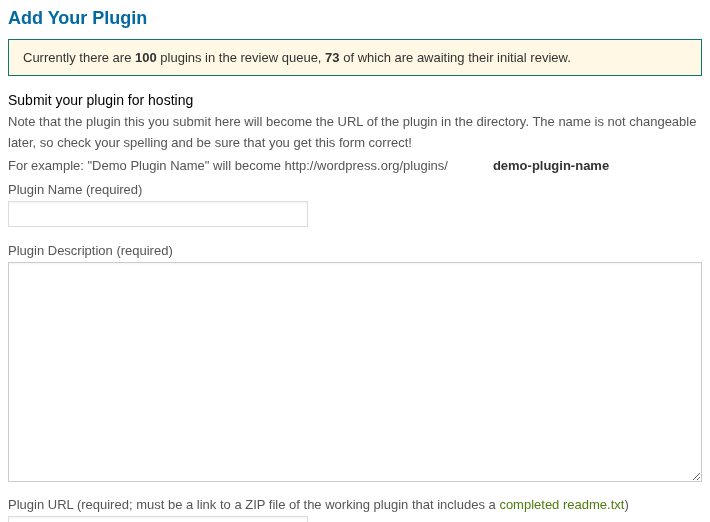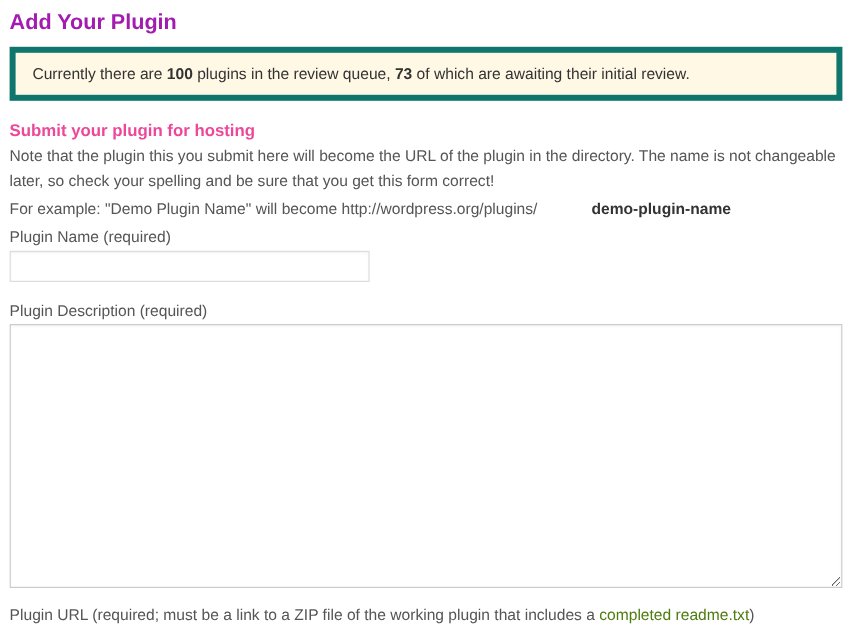--- a/index.html
+++ b/index.html
@@ -10,38 +10,38 @@
     body {
       font-family: -apple-system, BlinkMacSystemFont, "Segoe UI", "Helvetica Neue", Arial, sans-serif;
       font-size: 13px;
       color: #444;
       padding: 8px;
       width: 710px;
     }
     h2 {
       font-size: 18px;
       font-weight: bold;
-      color: #a21caf;
+      color: #0369a1;
       margin-bottom: 10px;
     }
     .notice {
       background: #fff8e5;
-      border: 5px solid #0f766e;
+      border: 1px solid #0f766e;
       padding: 10px 14px;
       margin-bottom: 16px;
       color: #333;
       font-size: 13px;
     }
     .notice b {
       font-weight: bold;
     }
     h3 {
       font-size: 14px;
-      font-weight: bold;
-      color: #ec4899;
+      font-weight: normal;
+      color: #000000;
       margin-bottom: 4px;
     }
     p {
       font-size: 13px;
       color: #555;
       line-height: 1.6;
       margin-bottom: 2px;
     }
     .example-url {
       font-weight: bold;

